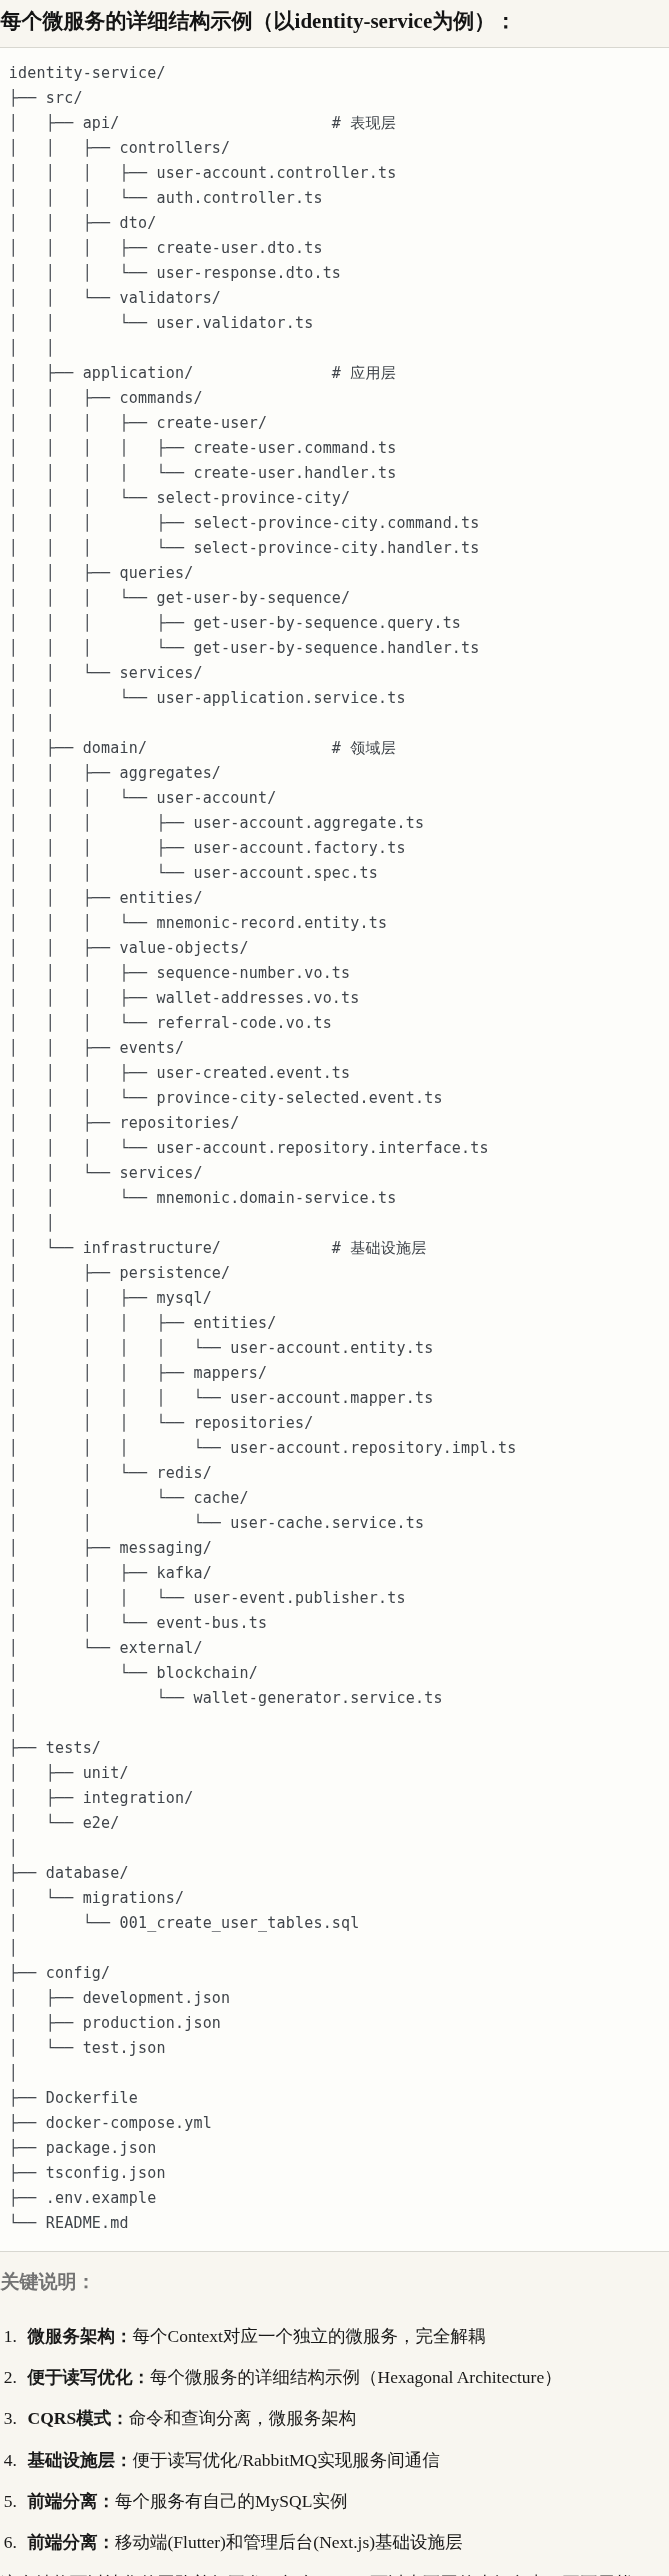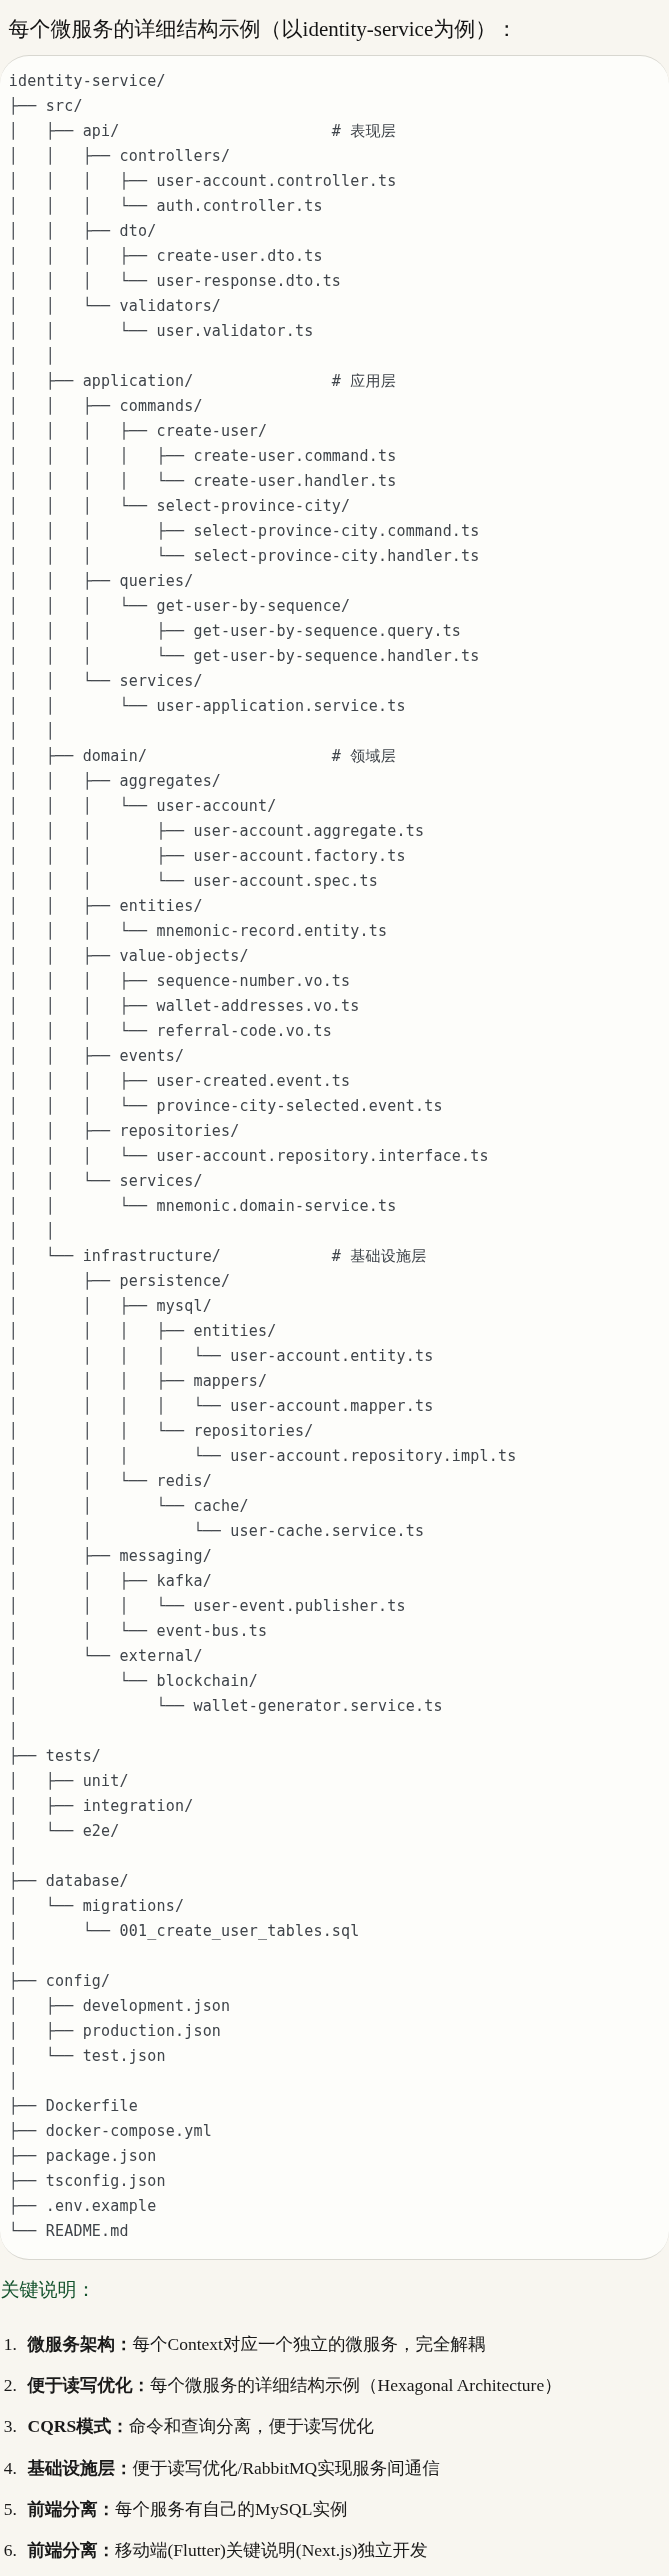--- a/index.html
+++ b/index.html
@@ -12,53 +12,52 @@
     height: 2576px;
     overflow: hidden;
     font-family: "Liberation Serif", serif;
     color: #191919;
     box-sizing: border-box;
   }
   .page {
     width: 669px;
   }
   .page-title {
-    margin: 8px;
+    margin: 0;
     padding: 5.6px 1.3px 0 0.6px;
     font-size: 21px;
     line-height: 31px;
-    font-weight: normal;
+    font-weight: bold;
     color: #141414;
     letter-spacing: 0;
   }
   .code-block {
     margin-top: 10px;
     background: #fdfdfa;
     border-top: 1.3px solid #d8d7d0;
     border-bottom: 1.3px solid #d8d7d0;
-    border-radius: 29px;
   }
   .tree {
     margin: 0;
     padding: 13.8px 8.8px 15px 8.8px;
     font-family: "DejaVu Sans Mono", monospace;
     font-size: 15px;
     line-height: 25px;
     letter-spacing: 0.2px;
     color: #3f444a;
     white-space: pre;
     overflow: hidden;
   }
   .notes-heading {
     margin: 16.3px 0 0 0;
     padding: 0 0 0 0.6px;
     font-size: 19px;
     line-height: 26px;
-    font-weight: normal;
-    color: #14532d;
+    font-weight: bold;
+    color: #737373;
   }
   .notes-list {
     margin-top: 29px;
   }
   .note-item {
     font-size: 17.5px;
     line-height: 25px;
     margin-bottom: 16.3px;
     padding-left: 3.8px;
     white-space: nowrap;
@@ -185,33 +184,33 @@
 
     <div class="note-item">
       <span class="note-num">1.</span><span class="note-term">微服务架构</span><span class="note-colon">：</span><span class="note-desc">每个Context对应一个独立的微服务，完全解耦</span>
     </div>
 
     <div class="note-item">
       <span class="note-num">2.</span><span class="note-term">便于读写优化</span><span class="note-colon">：</span><span class="note-desc">每个微服务的详细结构示例（Hexagonal Architecture）</span>
     </div>
 
     <div class="note-item">
-      <span class="note-num">3.</span><span class="note-term">CQRS模式</span><span class="note-colon">：</span><span class="note-desc">命令和查询分离，便于读写优化</span>
+      <span class="note-num">3.</span><span class="note-term">CQRS模式</span><span class="note-colon">：</span><span class="note-desc">命令和查询分离，微服务架构</span>
     </div>
 
     <div class="note-item">
       <span class="note-num">4.</span><span class="note-term">基础设施层</span><span class="note-colon">：</span><span class="note-desc">便于读写优化/RabbitMQ实现服务间通信</span>
     </div>
 
     <div class="note-item">
       <span class="note-num">5.</span><span class="note-term">前端分离</span><span class="note-colon">：</span><span class="note-desc">每个服务有自己的MySQL实例</span>
     </div>
 
     <div class="note-item">
-      <span class="note-num">6.</span><span class="note-term">前端分离</span><span class="note-colon">：</span><span class="note-desc">移动端(Flutter)关键说明(Next.js)独立开发</span>
+      <span class="note-num">6.</span><span class="note-term">前端分离</span><span class="note-colon">：</span><span class="note-desc">移动端(Flutter)和管理后台(Next.js)基础设施层</span>
     </div>
 
   </div>
 
   <p class="notes-footer">这个结构可以让您的团队并行开发，每个Context可以由不同的小组负责，互不干扰。</p>
 
 </div>
 
 
 </body></html>

